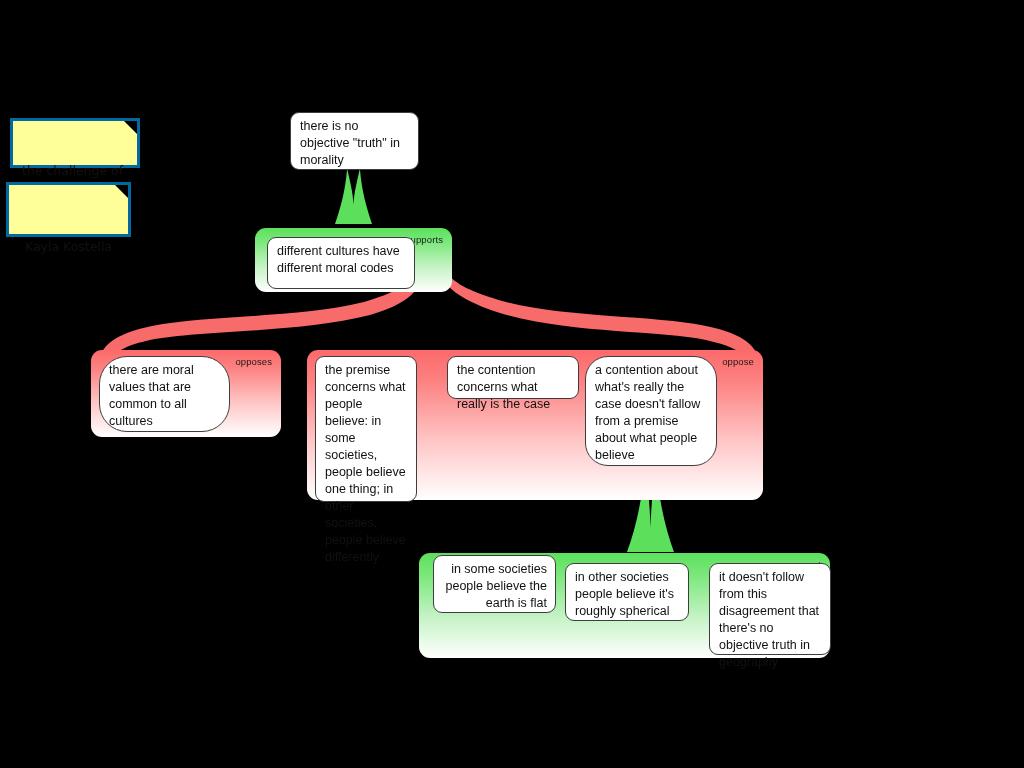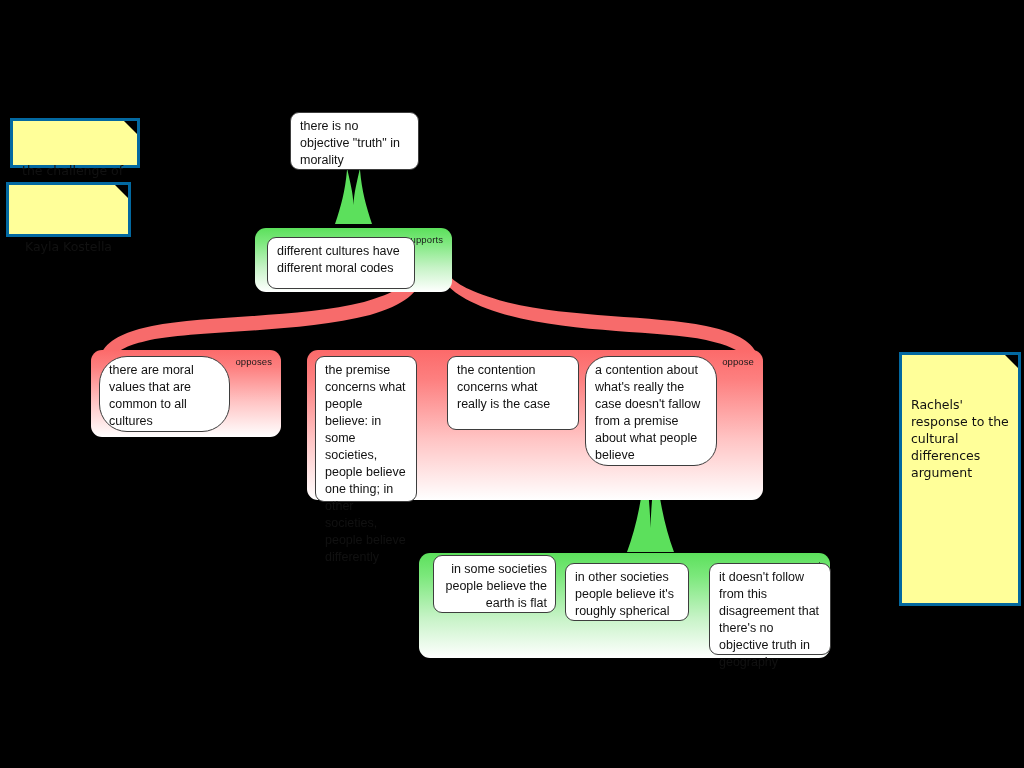--- a/index.html
+++ b/index.html
@@ -136,28 +136,20 @@
     <span class="fold"></span>
     <span>the challenge of
 cultural relativism.</span>
   </div>
 
   <div class="sticky" style="left:6px; top:182px; width:125px; height:55px; padding-top:19px; text-align:center;">
     <span class="fold"></span>
     <span>Kayla Kostella</span>
   </div>
 
-  <div class="sticky" style="left:899px; top:352px; width:122px; height:254px;">
-    <span class="fold"></span>
-    <span>Rachels'
-response to the
-cultural
-differences
-argument</span>
-  </div>
 
   <div class="card" style="left:290px; top:112px; width:129px; height:58px;">
     <span>there is no objective "truth" in morality</span>
   </div>
 
   <div class="relbox green" style="left:255px; top:228px; width:197px; height:64px;">
     <span class="rel-label">supports</span>
     <div class="card" style="left:12px; top:9px; width:148px; height:52px;">
       <span>different cultures have different moral codes</span>
     </div>
@@ -170,21 +162,21 @@
     </div>
   </div>
 
   <div class="relbox red" style="left:307px; top:350px; width:456px; height:150px;">
     <span class="rel-label">oppose</span>
 
     <div class="card" style="left:8px; top:6px; width:102px; height:146px;">
       <span>the premise concerns what people believe: in some societies, people believe one thing; in other societies, people believe differently</span>
     </div>
 
-    <div class="card" style="left:140px; top:6px; width:132px; height:74px;">
+    <div class="card" style="left:140px; top:6px; width:132px; height:43px;">
       <span>the contention concerns what really is the case</span>
     </div>
 
     <div class="card" style="left:278px; top:6px; width:132px; height:110px;border-radius:23px;">
       <span>a contention about what's really the case doesn't fallow from a premise about what people believe</span>
     </div>
   </div>
 
   <div class="relbox green" style="left:419px; top:553px; width:411px; height:105px;">
     <span class="rel-label">support</span>

